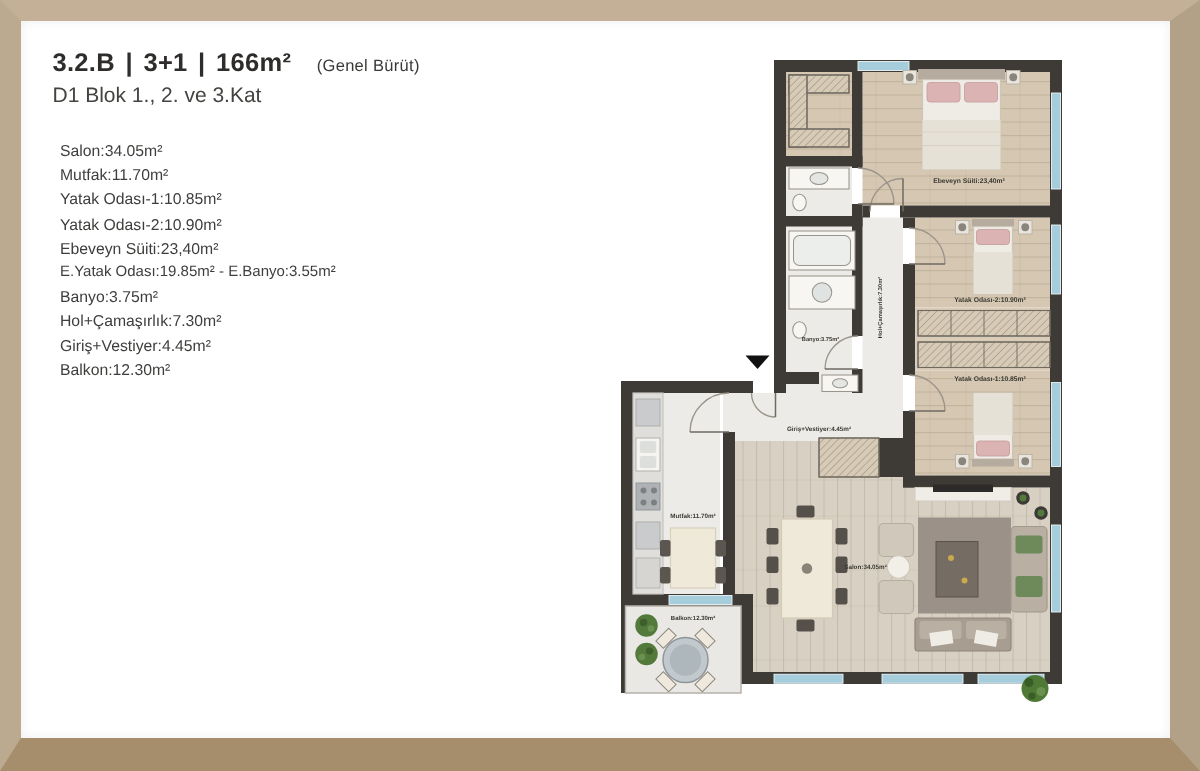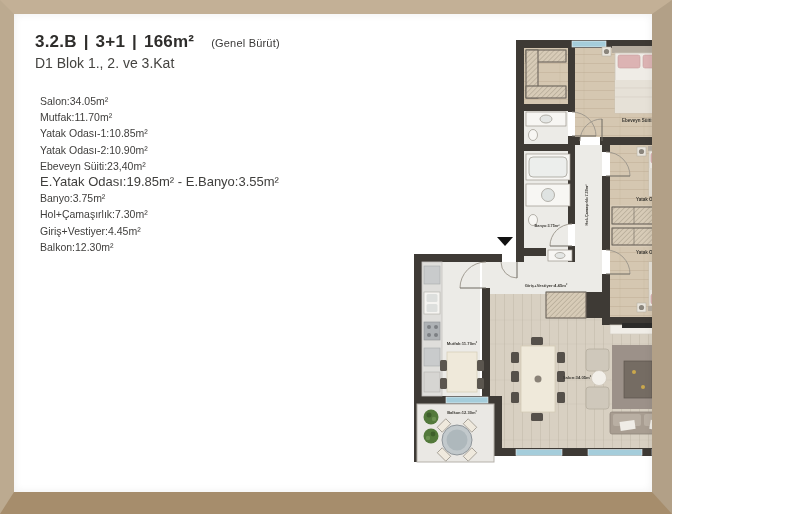--- a/index.html
+++ b/index.html
@@ -1,37 +1,37 @@
 <!DOCTYPE html>
 <html><head>
 <meta charset="utf-8">
 <style>
   html,body{margin:0;padding:0;background:#ffffff;}
   #canvas{
-    position:relative;width:672px;height:514px;overflow:hidden;
+    position:relative;width:800px;height:514px;overflow:hidden;
     font-family:"Liberation Sans", sans-serif;
     box-sizing:border-box;
     border-style:solid;
     border-width:14px 20px 22px 14px;
     border-color:#c3b096 #b2a087 #a68d6c #bcaa90;
     background:#a3a3a3;
   }
   #canvas::after{ 
     content:"";position:absolute;inset:0;pointer-events:none;
     box-shadow:0 0 0 1px rgba(125,105,80,.55), inset 0 0 8px rgba(0,0,0,.07);
   }
   .page{position:absolute;inset:0;background:#ffffff;}
   .hdr{position:absolute;left:21px;top:18px;color:#2e2d2b;}
   .hdr-line1{display:flex;align-items:baseline;font-weight:bold;font-size:17px;letter-spacing:.2px;}
   .hdr-line1 .sep{margin:0 7px;font-weight:bold;}
   .hdr-note{font-weight:normal;font-size:11px;margin-left:17px;color:#3a3938;}
   .hdr-line2{font-size:14px;color:#444340;margin-top:3px;}
   .legend{position:absolute;left:26px;top:79px;color:#3f3e3c;}
   .legend .li{font-size:10.5px;line-height:16.2px;height:16.2px;white-space:nowrap;}
-  .legend .li.small{font-size:13px;}
+  .legend .li.small{font-size:10px;}
   .plan{position:absolute;left:386px;top:6px;width:320px;height:465px;}
   svg text{font-family:"Liberation Sans", sans-serif;font-weight:bold;fill:#3b3934;}
 </style>
 </head>
 <body>
 
 <div id="canvas">
   <div class="page">
 
     <div class="hdr">

